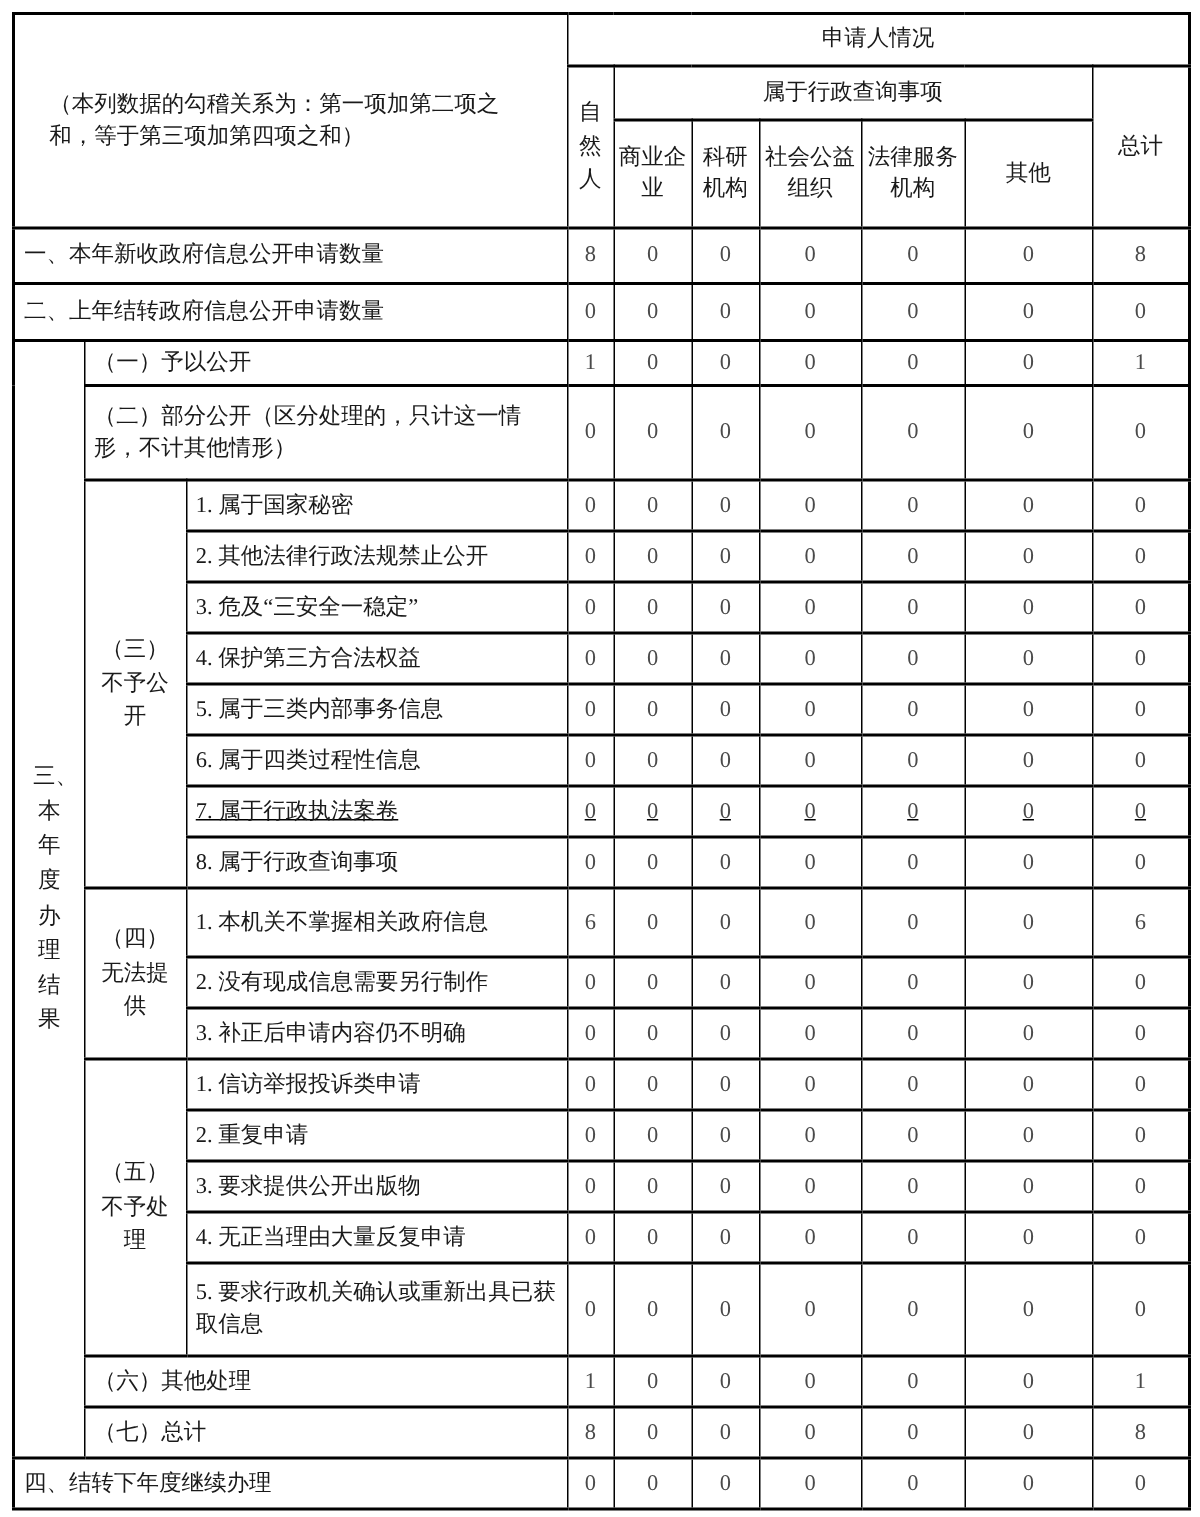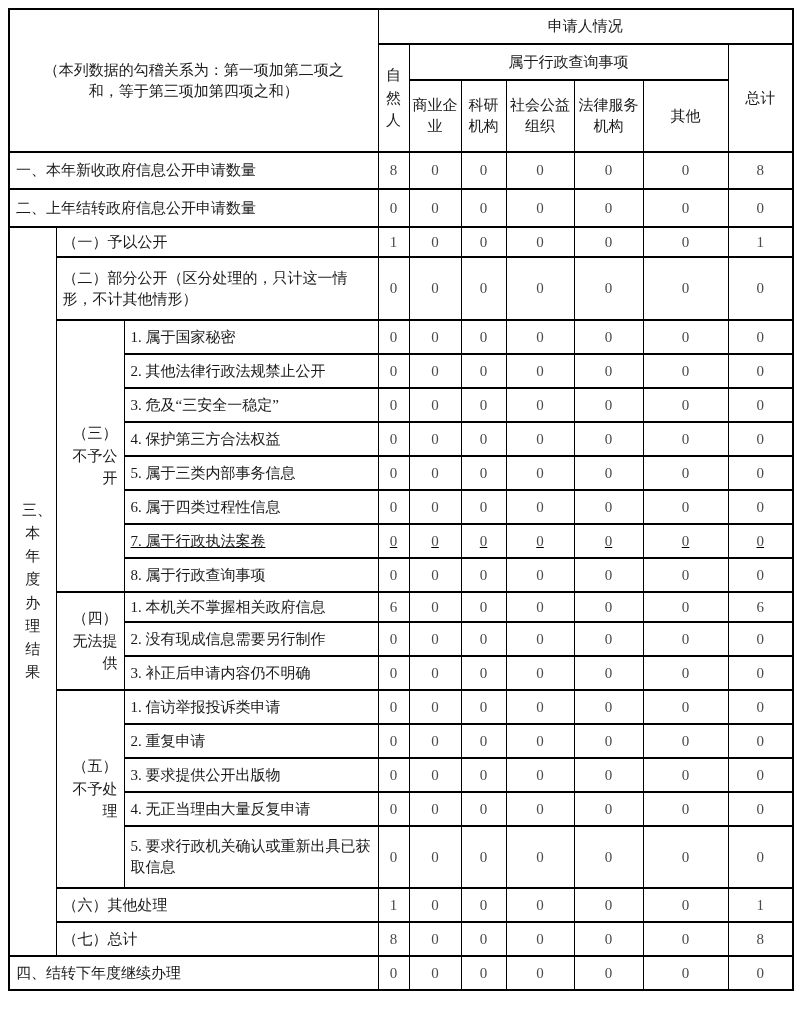--- a/index.html
+++ b/index.html
@@ -24,23 +24,23 @@
     color:#1a1a1a;
     vertical-align:middle;
     line-height:1.4;
     padding:2px 6px;
     overflow:hidden;
     word-break:normal;
   }
   .hc { text-align:center; padding:2px; }
   .nat { text-align:center; padding:2px; line-height:1.5; }
   .intro { text-align:center; padding:2px; }
-  .intro-inner { width:322px; margin:12px auto; text-align:center; }
+  .intro-inner { width:322px; margin:12px auto; text-align:left; }
   .lbl { text-align:left; }
-  .sec { text-align:right; padding:2px 6px; line-height:1.5; }
+  .sec { text-align:center; padding:2px 6px; line-height:1.5; }
   .v { text-align:center; padding:2px 12px; line-height:1.55; }
   .val { text-align:center; padding:0 2px; color:#4a4a4a; }
   .h35 { height:35px; } .h36 { height:36px; } .h72 { height:72px; }
 </style>
 </head>
 <body>
 
 <div class="page">
   <table class="stat">
     <colgroup>
@@ -191,21 +191,21 @@
         <tr style="height: 34px;">
           <td class="lbl">8. 属于行政查询事项</td>
           <td class="val">0</td>
           <td class="val">0</td>
           <td class="val">0</td>
           <td class="val">0</td>
           <td class="val">0</td>
           <td class="val">0</td>
           <td class="val">0</td>
         </tr>
-        <tr style="height: 30px;">
+        <tr style="height: 46px;">
           <td rowspan="3" class="sec">（四）无法提供</td>
           <td class="lbl">1. 本机关不掌握相关政府信息</td>
           <td class="val">6</td>
           <td class="val">0</td>
           <td class="val">0</td>
           <td class="val">0</td>
           <td class="val">0</td>
           <td class="val">0</td>
           <td class="val">6</td>
         </tr>

